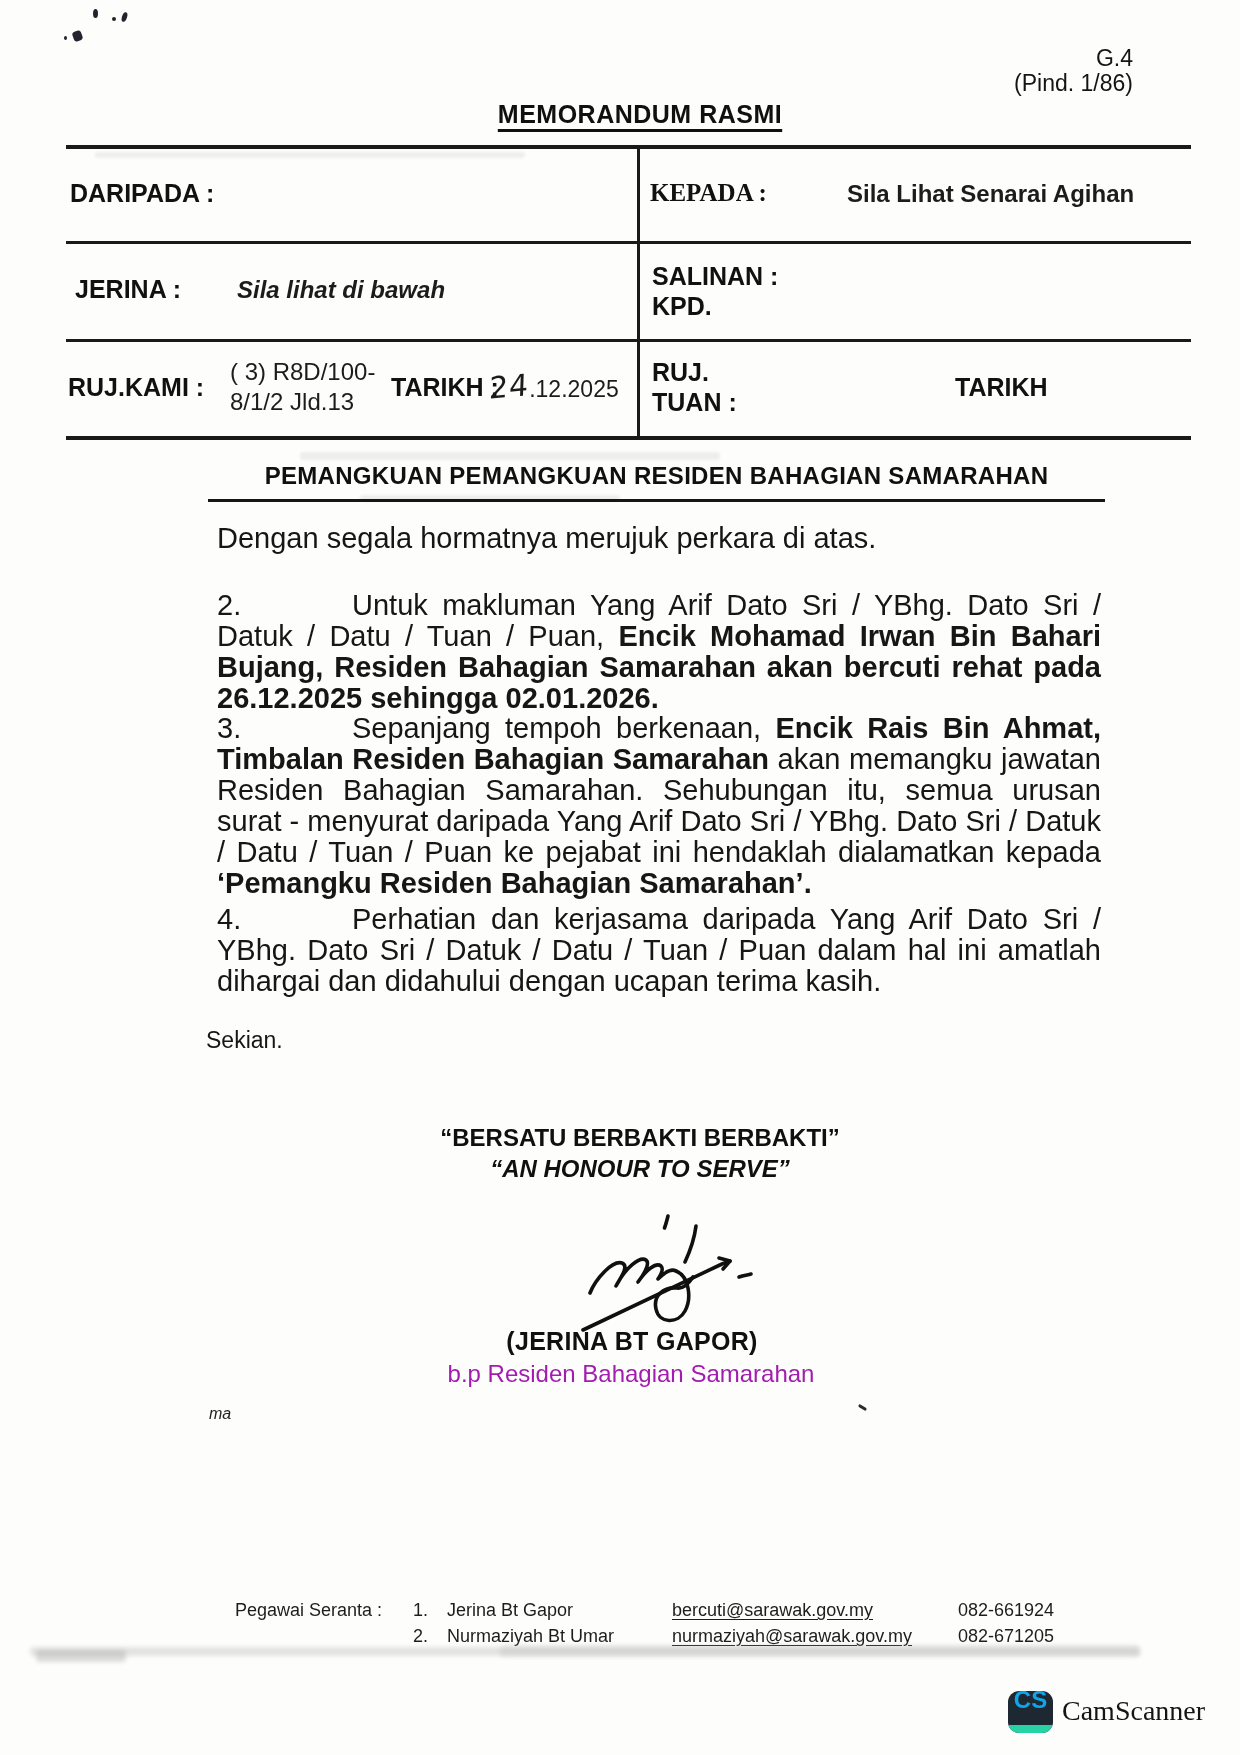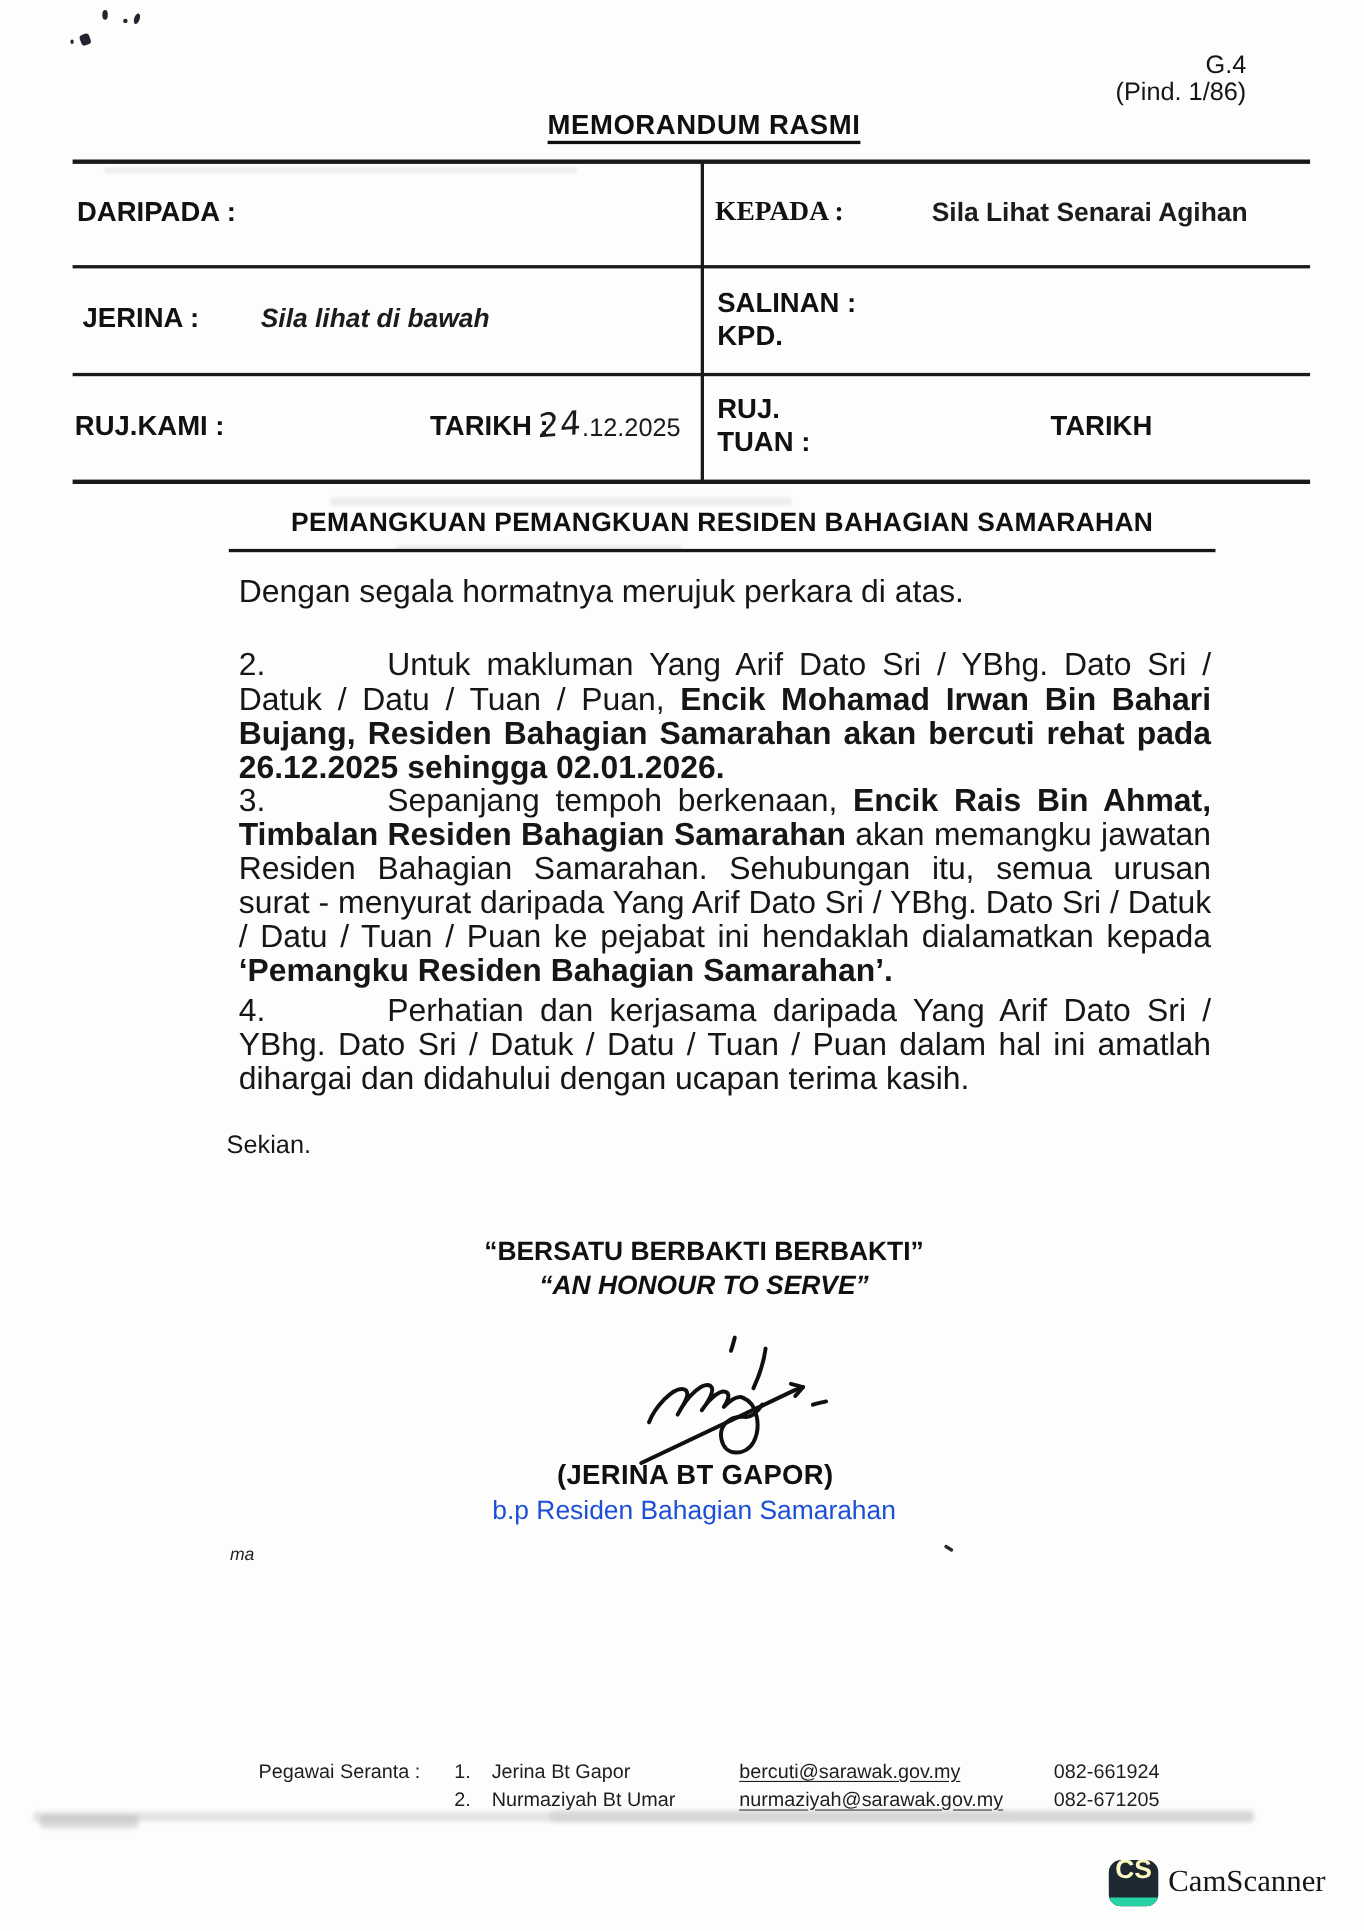--- a/index.html
+++ b/index.html
@@ -60,41 +60,41 @@
   .motto1{left:340px;top:1124px;width:600px;text-align:center;
     font-size:24px;font-weight:bold;color:#101010;}
   .motto2{left:340px;top:1155px;width:600px;text-align:center;
     font-size:24px;font-weight:bold;font-style:italic;color:#101010;}
 
   
   .sig-svg{left:572px;top:1203px;}
   .signer-name{left:332px;top:1327px;width:600px;text-align:center;
     font-size:25px;font-weight:bold;color:#101010;letter-spacing:.3px;}
   .signer-cap{left:331px;top:1360px;width:600px;text-align:center;
-    font-size:24px;color:#1d4ed8;}
+    font-size:24px;color:#a21caf;}
   .initials{left:209px;top:1405px;font-size:16px;font-style:italic;color:#222;}
 
   
   .ft{font-size:18px;color:#1d1d1d;}
   .ft-label{left:235px;top:1600px;}
   .ft-num{left:413px;}
   .ft-name{left:447px;}
   .ft-email{left:672px;text-decoration:underline;text-underline-offset:3px;}
   .ft-phone{left:958px;}
   .r1{top:1600px;} .r2{top:1626px;}
 
   
   .cs-box{
     left:1008px;top:1691px;width:45px;height:42px;
     border-radius:11px;overflow:hidden;
   }
   .cs-letters{
     position:absolute;left:0;top:0;width:100%;height:18px;
     display:flex;align-items:center;justify-content:center;
-    color:#fef9c3;font-weight:bold;font-size:24px;letter-spacing:0;
+    color:#0ea5e9;font-weight:bold;font-size:24px;letter-spacing:0;
   }
   .cs-strip{position:absolute;left:0;bottom:0;width:100%;height:8px;}
   .cs-name{
     left:1062px;top:1695px;width:200px;
     font-family:"Liberation Serif","DejaVu Serif",serif;
     font-size:28px;color:#151515;
   }
 
   
   .dot{background:#23232d;border-radius:50%;}
@@ -134,20 +134,24 @@
   <div class="abs cell-value b" style="left:847px;top:180px;">Sila Lihat Senarai Agihan</div>
 
   <div class="abs cell-label" style="left:75px;top:275px;">JERINA :</div>
   <div class="abs cell-value b" style="left:237px;top:276px;font-style:italic;">Sila lihat di bawah</div>
   <div class="abs cell-label" style="left:652px;top:261px;line-height:30px;">
     <div>SALINAN :</div>
     <div>KPD.</div>
   </div>
 
   <div class="abs cell-label" style="left:68px;top:373px;">RUJ.KAMI :</div>
+  <div class="abs cell-value" style="left:230px;top:357px;line-height:30px;">
+    <div>( 3) R8D/100-</div>
+    <div>8/1/2 Jld.13</div>
+  </div>
   <div class="abs cell-label" style="left:391px;top:373px;">TARIKH :</div>
   <div class="abs" style="left:489px;top:369px;font-size:23px;white-space:nowrap;">
     <span class="handwrite">24</span><span>.12.2025</span>
   </div>
   <div class="abs cell-label" style="left:652px;top:357px;line-height:30px;">
     <div>RUJ.</div>
     <div>TUAN :</div>
   </div>
   <div class="abs cell-label" style="left:955px;top:373px;">TARIKH</div>
 

